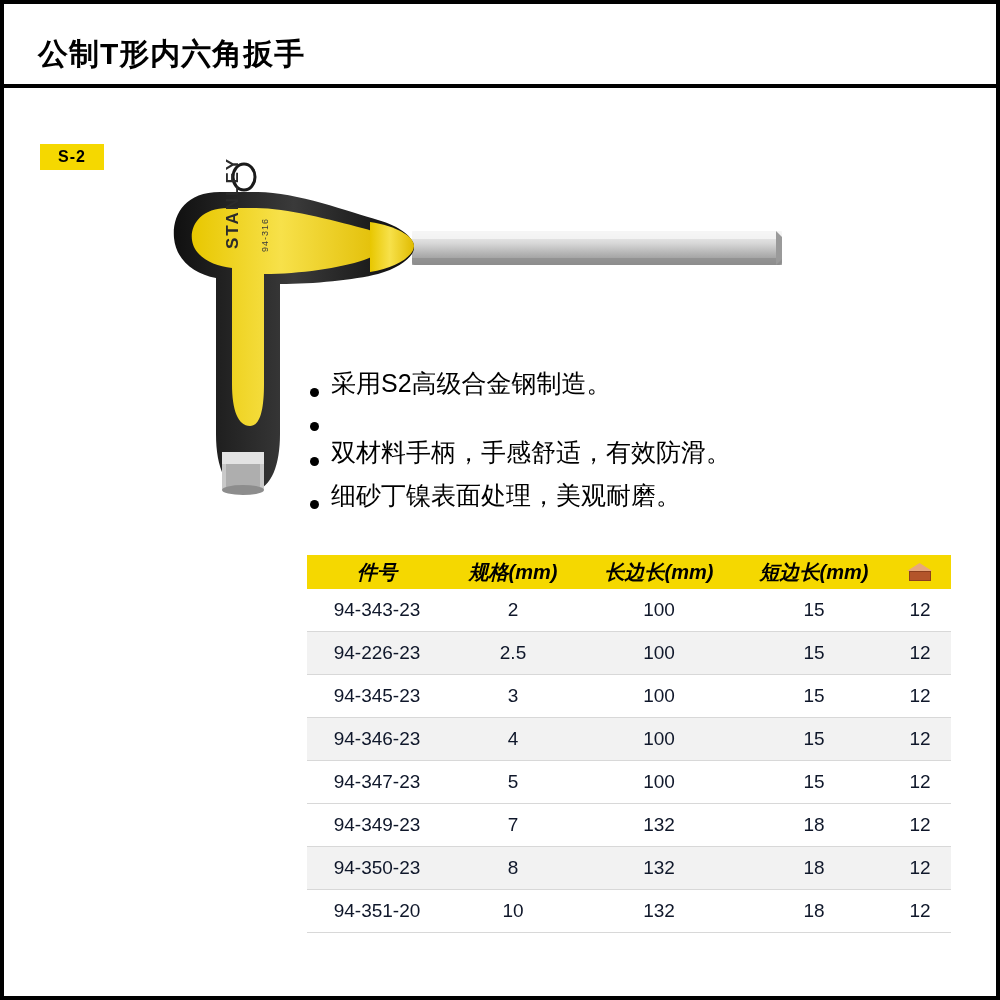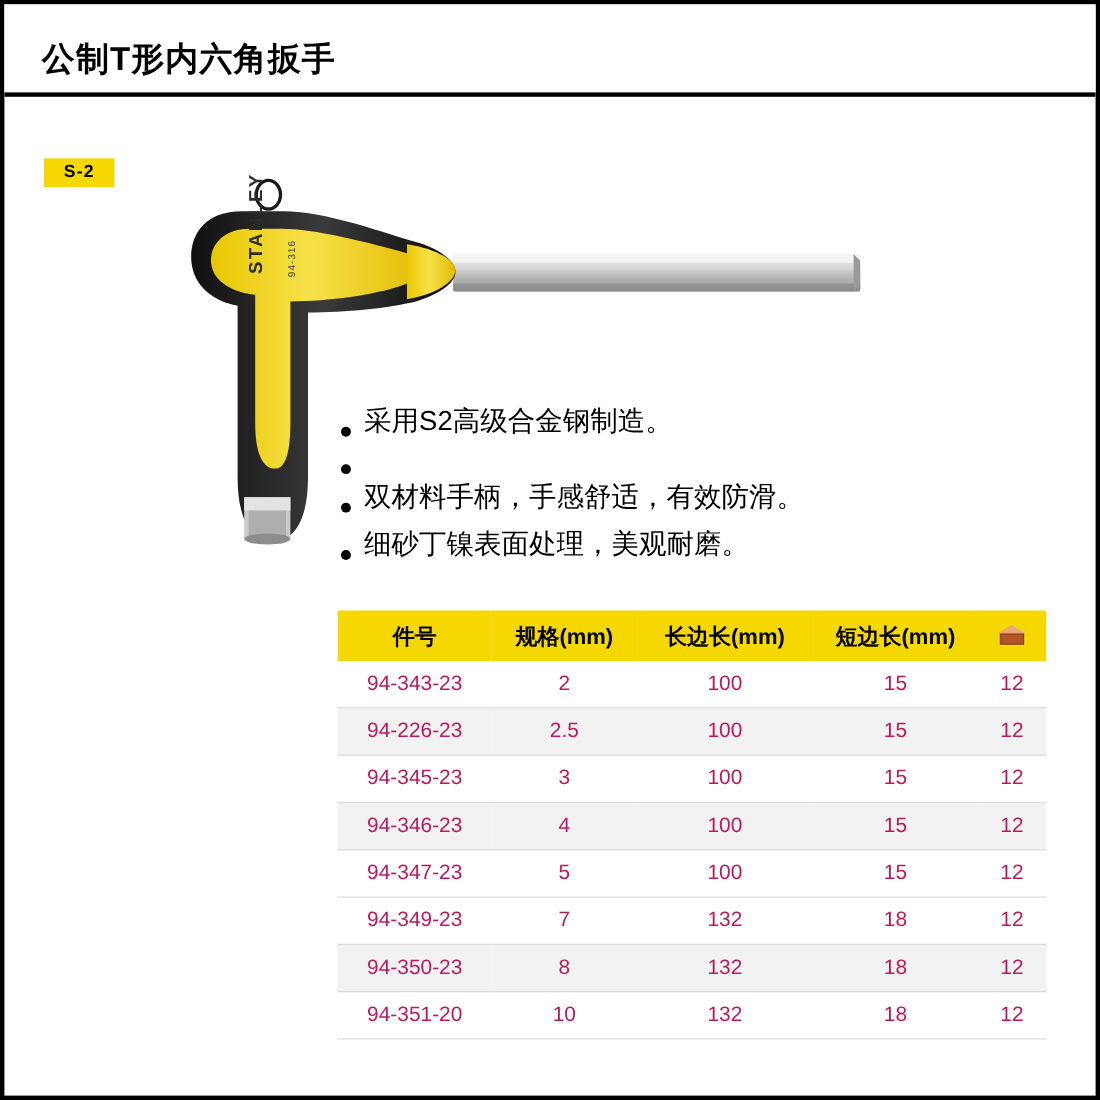--- a/index.html
+++ b/index.html
@@ -98,31 +98,32 @@
     left: 303px;
     top: 551px;
     width: 644px;
     border-collapse: collapse;
     font-size: 19px;
   }
   .spec-table th {
     background: #f5d800;
     font-weight: bold;
     font-size: 20px;
-    height: 46px;
+    height: 34px;
     padding: 0;
     text-align: center;
     color: #000;
+    font-style: italic;
   }
   .spec-table td {
     height: 42px;
     padding: 0;
     text-align: center;
     border-bottom: 1px solid #d8d8d8;
-    color: #be185d;
+    color: #0f172a;
     font-size: 19px;
   }
   .spec-table tr.alt td {
     background: #f2f2f2;
   }
   .col-part   { width: 140px; }
   .col-spec   { width: 132px; }
   .col-long   { width: 160px; }
   .col-short  { width: 150px; }
   .col-box    { width: 62px; }

